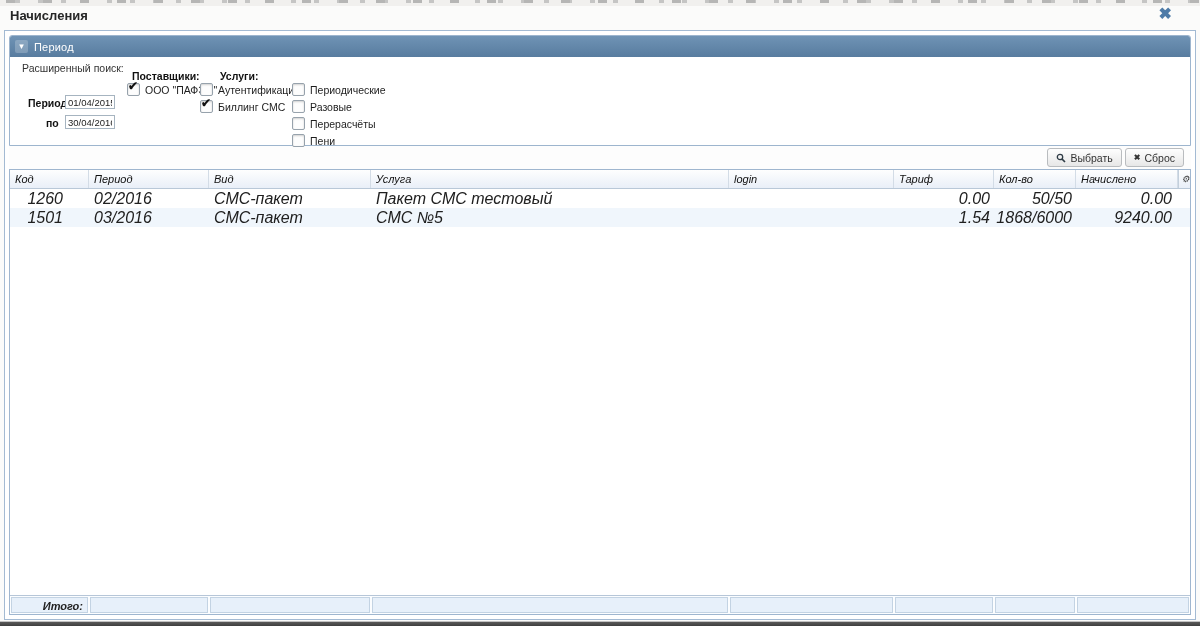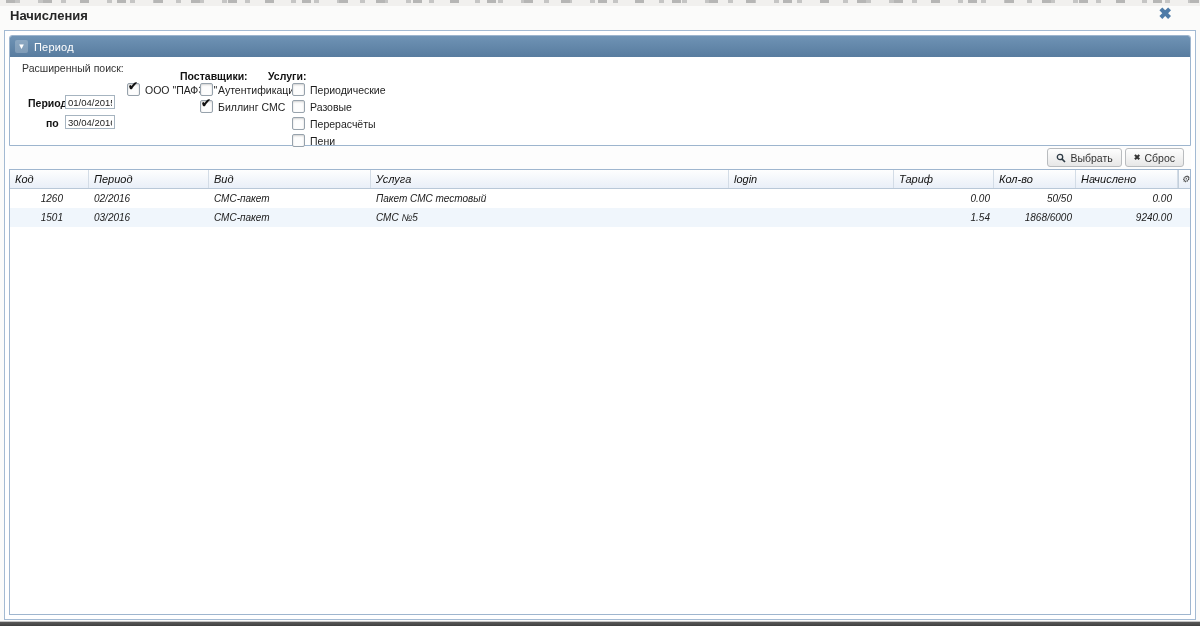--- a/index.html
+++ b/index.html
@@ -28,21 +28,21 @@
     border-radius:2px 2px 0 0;display:flex;align-items:center;color:#fff;font-size:11px;}
   .collapse-tool{width:13px;height:13px;margin:0 6px 0 5px;border-radius:2px;
     background:rgba(255,255,255,.22);display:flex;align-items:center;justify-content:center;
     font-size:9px;color:#fff;cursor:pointer;line-height:13px;}
   .filter-title{letter-spacing:.2px;}
   .filter-body{position:relative;height:88px;background:#fff;font-size:10.5px;color:#222;}
   .adv-label{position:absolute;left:12px;top:5px;color:#333;}
   .fld-label{position:absolute;font-weight:bold;color:#111;}
   .f-input{position:absolute;width:44px;height:12px;border:1px solid #a6b4c0;font-family:"Liberation Sans",sans-serif;
     font-size:9.5px;padding:0 2px;color:#222;background:#fff;}
-  .sec-label{position:absolute;top:13px;font-weight:bold;color:#111;margin-left:48px;}
+  .sec-label{position:absolute;top:13px;font-weight:bold;color:#111;}
   .cb-item{position:absolute;display:flex;align-items:center;cursor:pointer;}
   .cb-box{position:relative;width:11px;height:11px;border:1px solid #97a2ac;border-radius:2px;
     background:#fdfdfd;box-shadow:inset 0 1px 2px rgba(0,0,0,.18);flex:0 0 auto;}
   .cb-tick{display:none;position:absolute;top:-5px;left:0;font-size:12px;font-weight:bold;color:#111;}
   .cb-item[data-checked="true"] .cb-tick{display:block;}
   .cb-label{margin-left:5px;color:#1d1d1d;}
 
   
   .toolbar{flex:0 0 auto;height:23px;display:flex;justify-content:flex-end;align-items:center;
     gap:3px;padding-right:7px;background:#fdfdfd;}
@@ -62,21 +62,21 @@
   .c-kod{width:79px;flex:0 0 auto;}
   .c-period{width:120px;flex:0 0 auto;}
   .c-vid{width:162px;flex:0 0 auto;}
   .c-usluga{width:358px;flex:0 0 auto;}
   .c-login{width:165px;flex:0 0 auto;}
   .c-tarif{width:100px;flex:0 0 auto;}
   .c-kolvo{width:82px;flex:0 0 auto;}
   .c-nach{width:102px;flex:0 0 auto;}
   .c-gear{width:14px;flex:0 0 auto;}
   .g-body{flex:1 1 auto;min-height:0;background:#fff;}
-  .g-row{display:flex;height:19px;line-height:19px;font-size:10px;color:#202020;cursor:pointer;}
+  .g-row{display:flex;height:19px;line-height:19px;font-size:16px;color:#202020;cursor:pointer;}
   .g-row:nth-child(2){background:#f0f6fc;}
   .g-cell{box-sizing:border-box;padding-left:5px;white-space:nowrap;overflow:hidden;}
   .g-cell.num{text-align:right;padding-left:0;}
   .g-cell.c-kod{padding-right:26px;}
   .g-cell.c-tarif{padding-right:4px;}
   .g-cell.c-kolvo{padding-right:4px;}
   .g-cell.c-nach{padding-right:6px;}
   
   .g-foot{flex:0 0 auto;border-top:1px solid #b6c6d8;background:#fbfdff;padding:1px 1px;display:flex;}
   .f-cell{height:16px;line-height:16px;background:#e7f0fa;border:1px solid #c3d3e3;margin-right:2px;
@@ -200,19 +200,29 @@
           <div class="g-cell c-period">03/2016</div>
           <div class="g-cell c-vid">СМС-пакет</div>
           <div class="g-cell c-usluga">СМС №5</div>
           <div class="g-cell c-login"></div>
           <div class="g-cell num c-tarif">1.54</div>
           <div class="g-cell num c-kolvo">1868/6000</div>
           <div class="g-cell num c-nach">9240.00</div>
         </div>
       </div>
 
+      <div class="g-foot">
+        <div class="f-cell total" style="width:77px;">Итого:</div>
+        <div class="f-cell" style="width:118px;"></div>
+        <div class="f-cell" style="width:160px;"></div>
+        <div class="f-cell" style="width:356px;"></div>
+        <div class="f-cell" style="width:163px;"></div>
+        <div class="f-cell" style="width:98px;"></div>
+        <div class="f-cell" style="width:80px;"></div>
+        <div class="f-cell" style="width:112px;"></div>
+      </div>
     </div>
 
   </div>
 
   <div class="under-line"></div>
   <div class="bottom-bar"></div>
 </div>
 
 </body></html>

